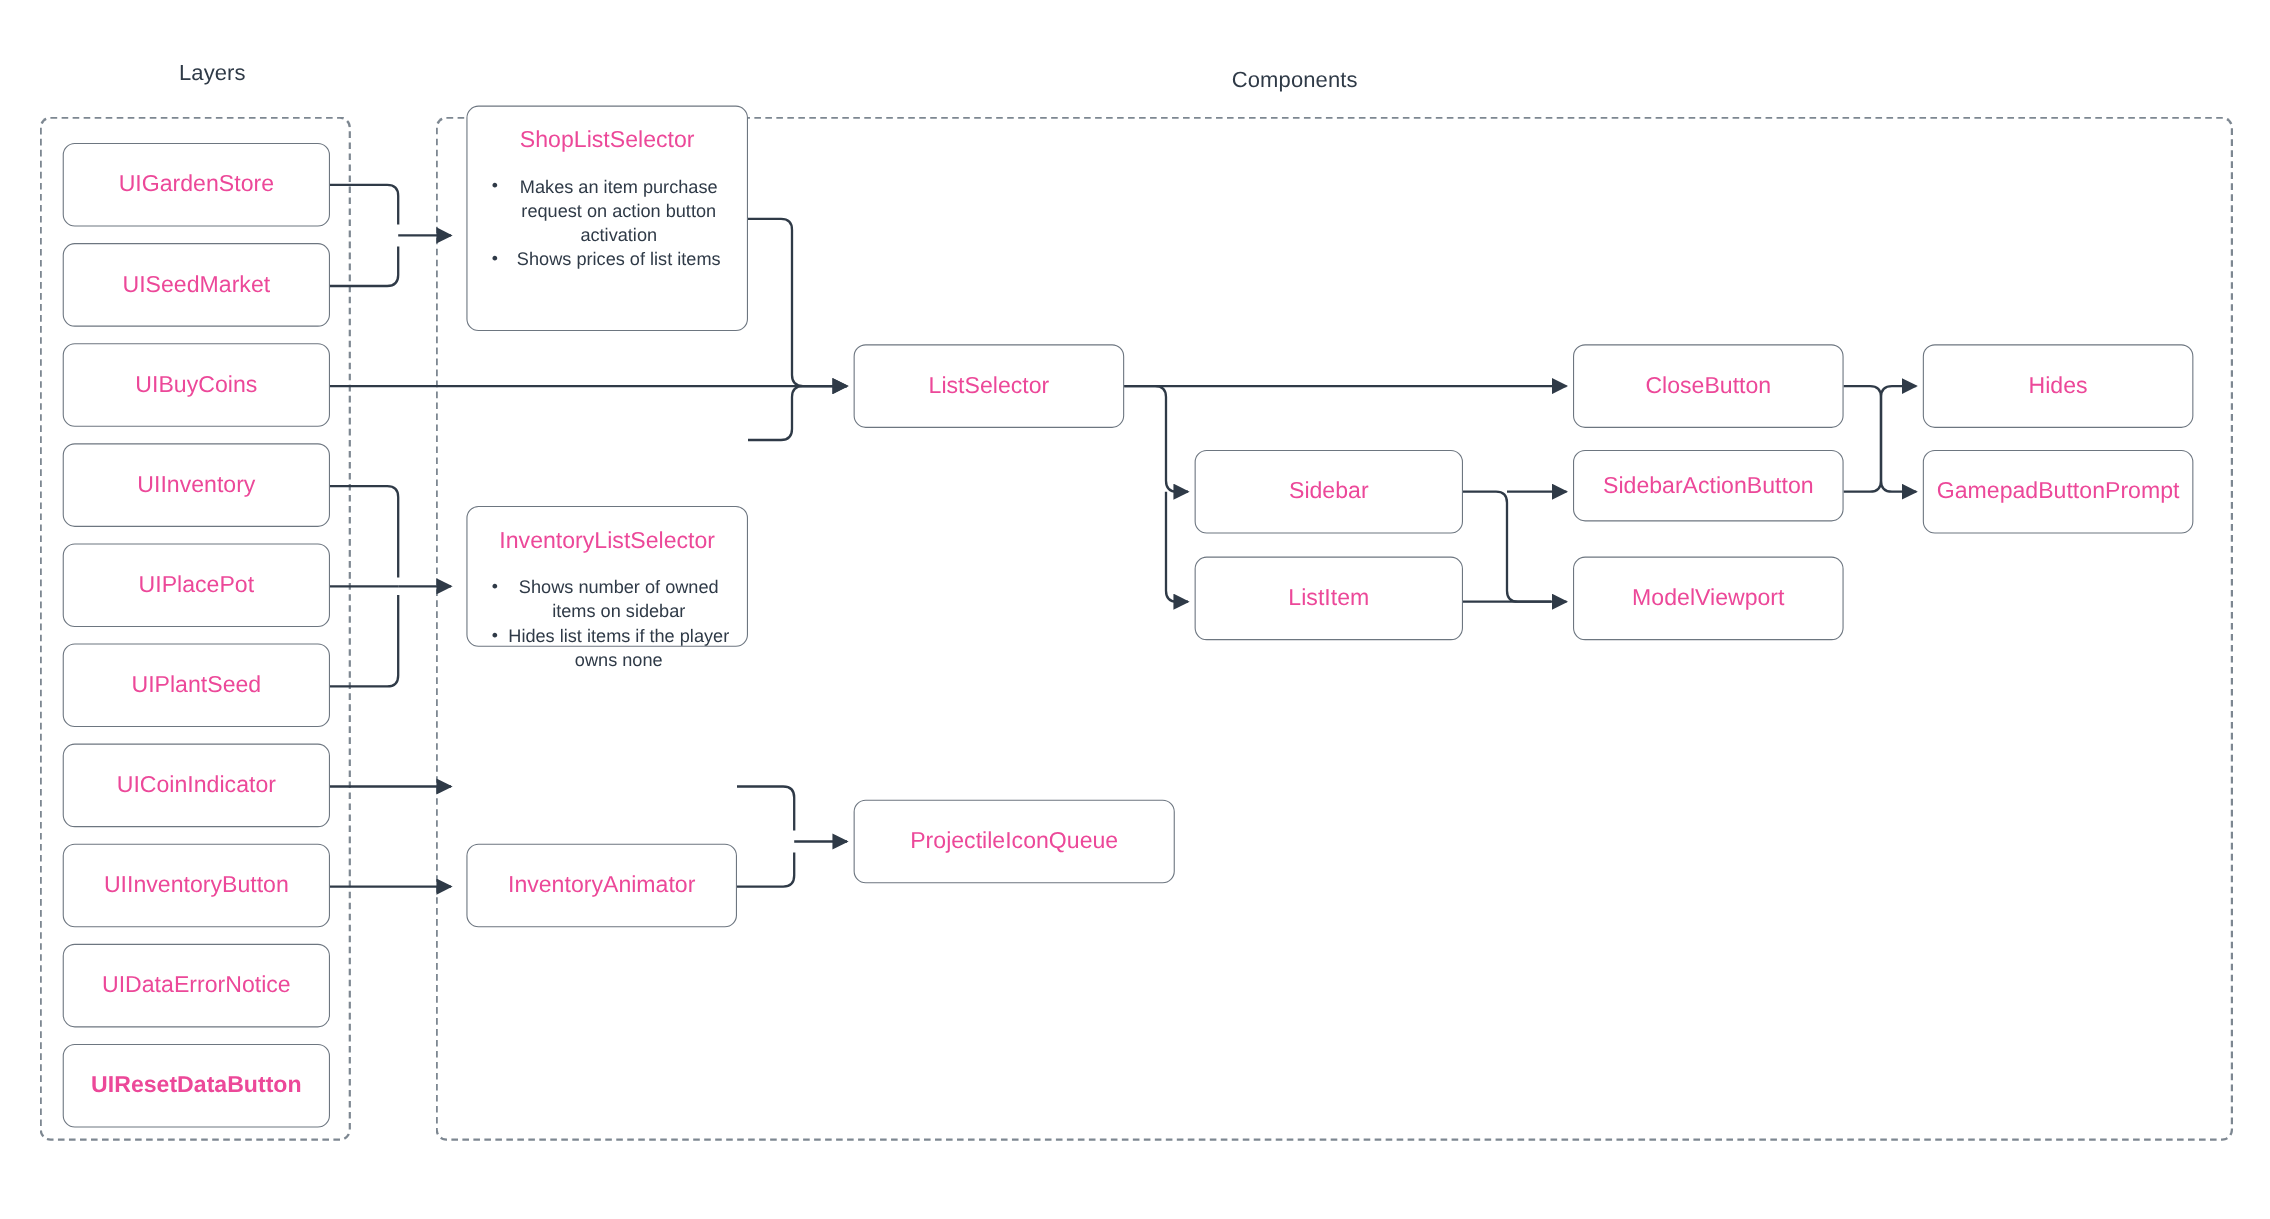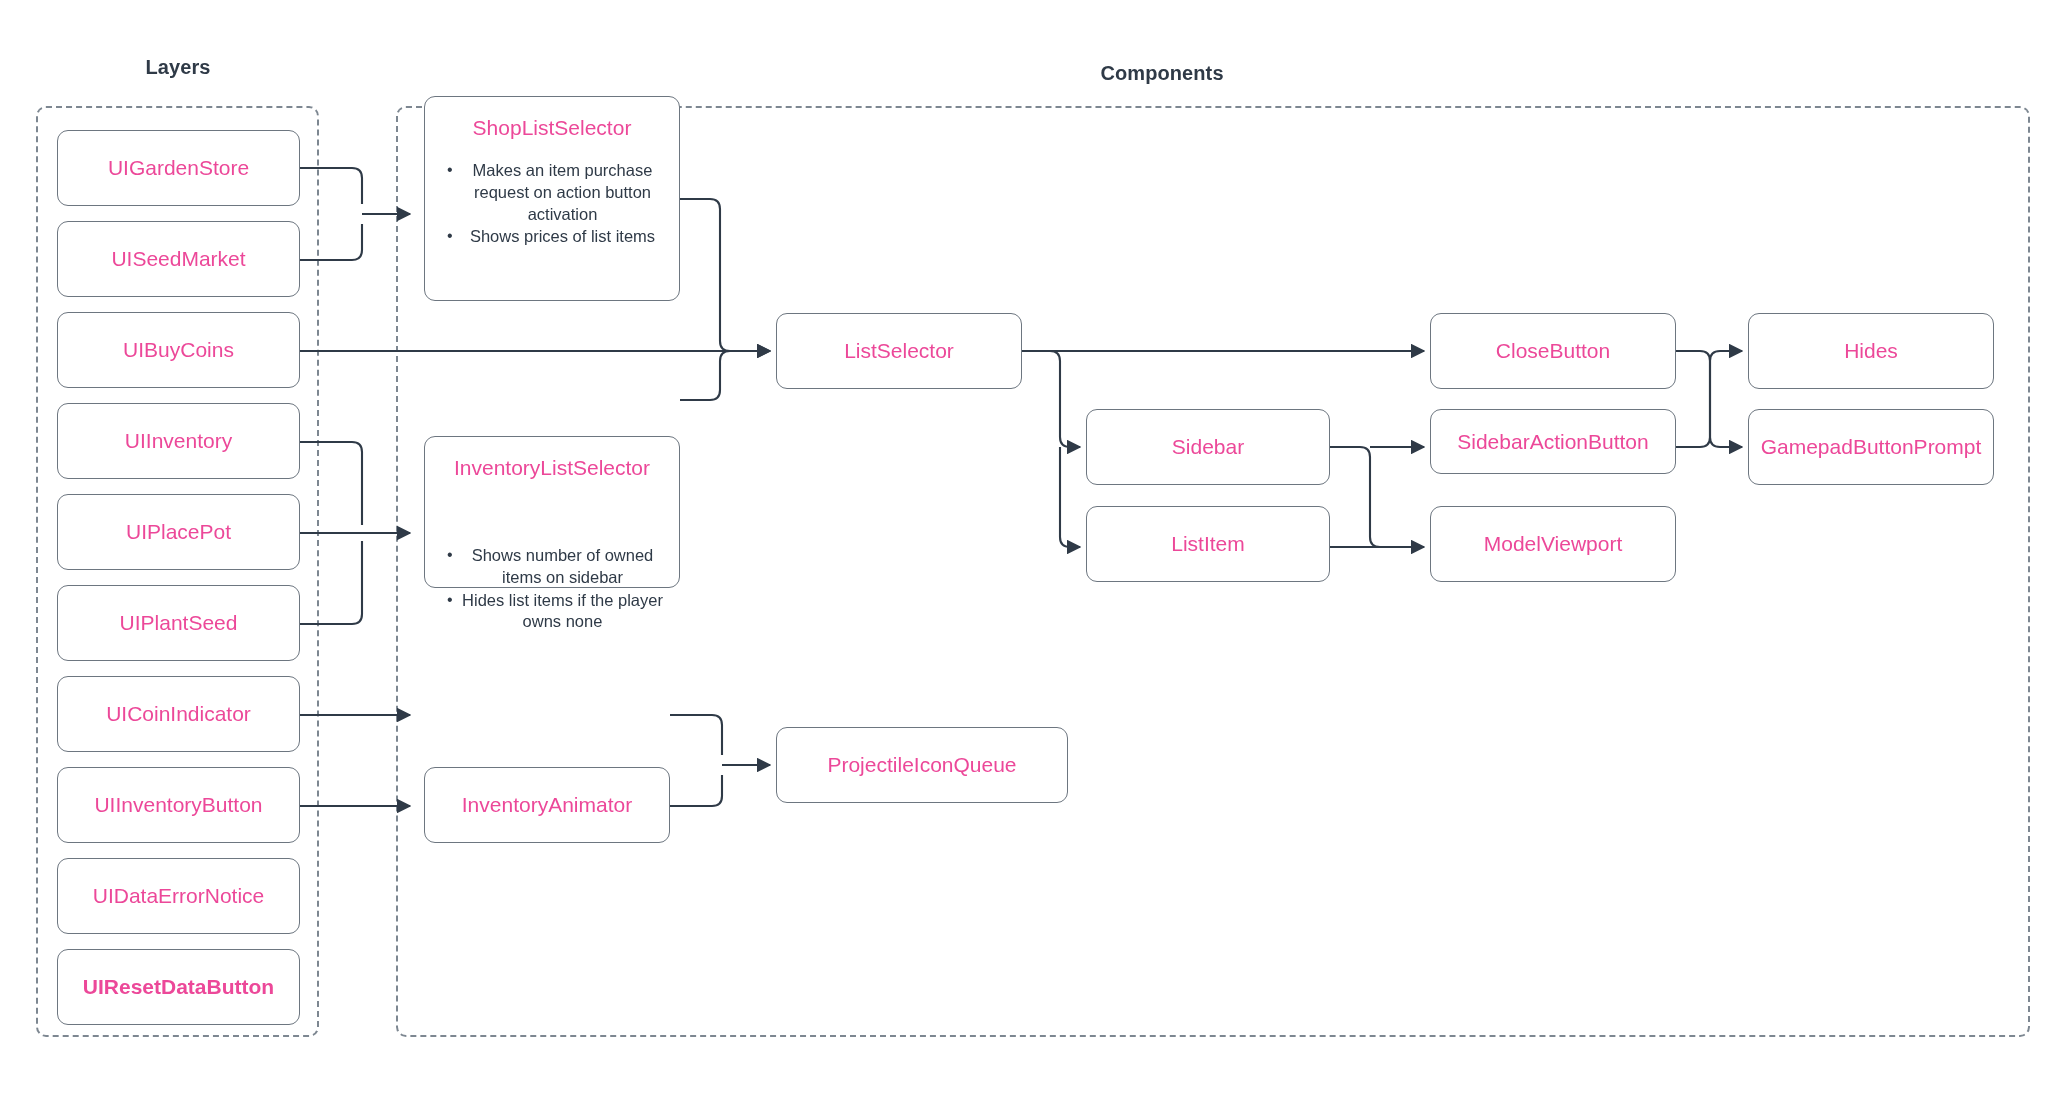--- a/index.html
+++ b/index.html
@@ -19,25 +19,26 @@
     position: absolute;
     left: 0;
     top: 0;
     width: 2064px;
     height: 1108px;
     pointer-events: none;
   }
   .group-title {
     position: absolute;
     font-size: 20px;
-    font-weight: bold;
+    font-weight: normal;
     color: #2f3a47;
     white-space: nowrap;
     transform: translateX(-50%);
     letter-spacing: 0.1px;
+    margin-left: 15px;
   }
   .dashed-group {
     position: absolute;
     border: 2px dashed #7d8791;
     border-radius: 10px;
     box-sizing: border-box;
     background: transparent;
   }
   .node {
     position: absolute;
@@ -181,21 +182,21 @@
   </div>
 
   <div class="node detail" style="left:424px; top:96px; width:256px; height:205px;">
     <span class="node-title">ShopListSelector</span>
     <ul class="bullets">
       <li>Makes an item purchase request on action button activation</li>
       <li>Shows prices of list items</li>
     </ul>
   </div>
 
-  <div class="node detail" style="left:424px; top:436px; width:256px; height:152px;gap:45px;">
+  <div class="node detail" style="left:424px; top:460px; width:256px; height:128px;">
     <span class="node-title">InventoryListSelector</span>
     <ul class="bullets">
       <li>Shows number of owned items on sidebar</li>
       <li>Hides list items if the player owns none</li>
     </ul>
   </div>
 
   <div class="node simple" style="left:424px; top:767px; width:246px; height:76px;">
     <span class="node-title">InventoryAnimator</span>
   </div>

